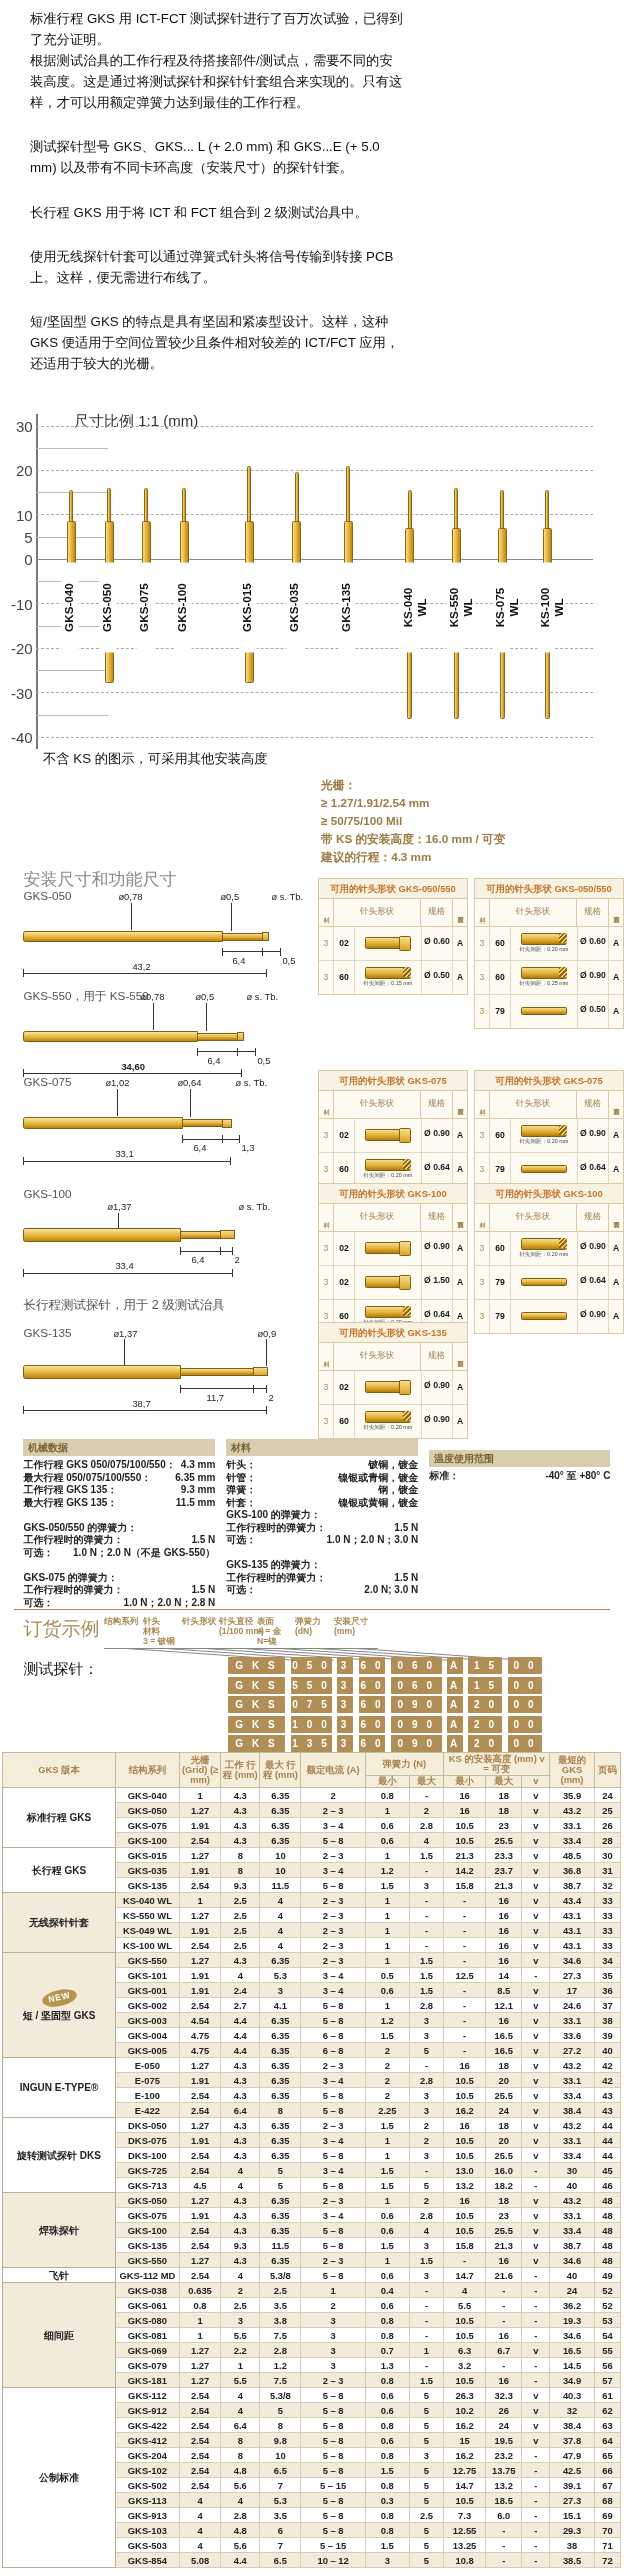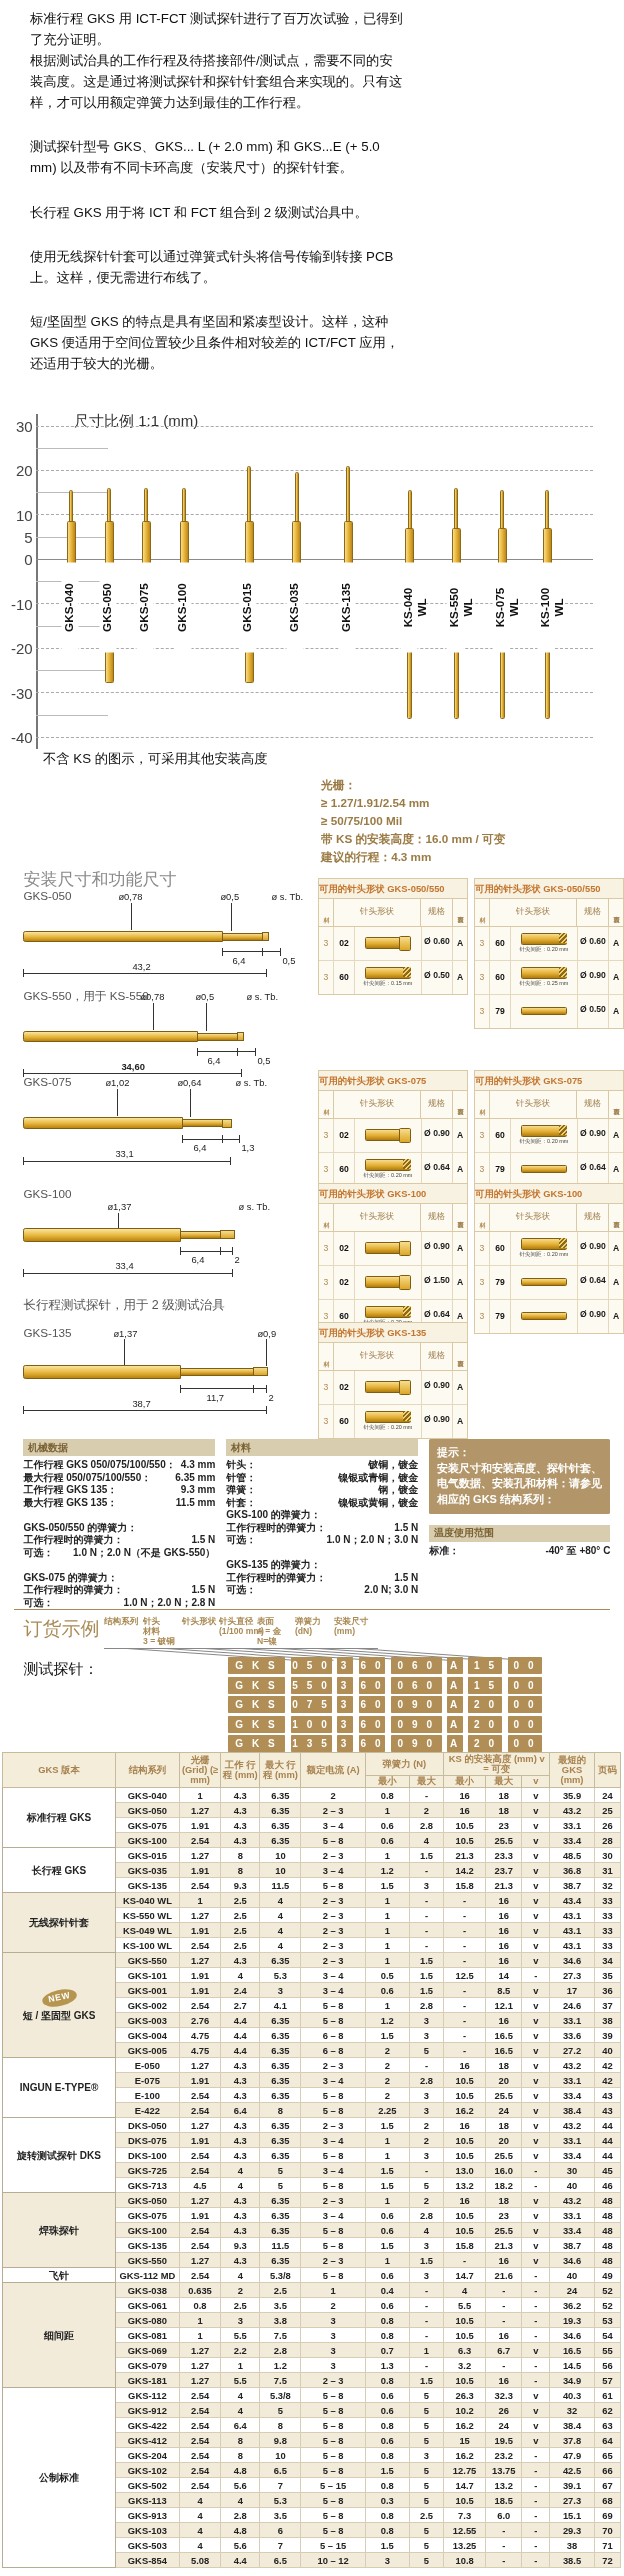--- a/index.html
+++ b/index.html
@@ -33,21 +33,21 @@
   .drawing .dlabel{position:absolute;left:0;top:0;font-size:11.7px;color:#555;}
   .rod{position:absolute;height:8.6px;background:linear-gradient(to bottom,#f9e6a0,#e7b53c 55%,#b98410);border:0.8px solid #7d5e12;border-radius:2.3px 0 0 2.3px;}
   .plunger{position:absolute;height:5.5px;background:linear-gradient(to bottom,#f6dd90,#e2ae34 55%,#b07c0e);border:0.8px solid #7d5e12;}
   .ptip{position:absolute;height:7px;background:linear-gradient(to bottom,#f6dd90,#dca72e);border:0.8px solid #7d5e12;}
   .dim-line{position:absolute;height:0;border-top:0.8px solid #333;}
   .dim-tick{position:absolute;width:0;height:7.8px;border-left:0.8px solid #333;}
   .dim-text{position:absolute;font-size:9.4px;color:#222;white-space:nowrap;}
   .leader{position:absolute;width:0;border-left:0.8px solid #333;}
   
   .tiptable{position:absolute;width:148px;background:#fdfaf1;border:0.8px solid #d9c9a4;font-size:8.6px;}
-  .tiptable .tt-title{height:19px;line-height:19px;text-align:left;color:#c3752e;font-weight:bold;font-size:9.4px;border-bottom:0.8px solid #d9c9a4;background:#f8f2e2;}
+  .tiptable .tt-title{height:19px;line-height:19px;text-align:center;color:#c3752e;font-weight:bold;font-size:9.4px;border-bottom:0.8px solid #d9c9a4;background:#f8f2e2;}
   .tt-sub{display:flex;height:26.5px;border-bottom:0.8px solid #d9c9a4;color:#a08050;}
   .tt-sub>div{border-right:0.8px solid #d9c9a4;display:flex;align-items:center;justify-content:center;}
   .tt-sub>div:last-child,.tt-row>div:last-child{border-right:none;}
   .tt-rot{writing-mode:vertical-rl;font-size:6.2px;letter-spacing:0.8px;}
   .tt-row{display:flex;height:33px;border-bottom:0.8px solid #e4d9bd;}
   .tt-row:last-child{border-bottom:none;}
   .tt-row>div{border-right:0.8px solid #e4d9bd;display:flex;align-items:center;justify-content:center;flex-direction:column;}
   .c-mat{width:14px;color:#b08a50;}
   .c-code{width:20px;font-weight:bold;color:#111;}
   .c-img{width:66px;}
@@ -647,24 +647,20 @@
             <span class="ml">工作行程时的弹簧力：</span>
             <span class="mv">1.5 N</span>
           </div>
           <div class="mrow">
             <span class="ml">可选：</span>
             <span class="mv">2.0 N; 3.0 N</span>
           </div>
         </div>
     </div>
     <div class="mcol-narrow">
-      <div class="hintbox">
-        <div>提示：</div>
-        <div>安装尺寸和安装高度、探针针套、电气数据、安装孔和材料：请参见相应的 GKS 结构系列：</div>
-      </div>
       <div class="temp">
         <div class="mstrip">温度使用范围</div>
         <div class="mrow">
           <span class="ml">标准：</span>
           <span class="mv">-40° 至 +80° C</span>
         </div>
       </div>
     </div>
   </div>
 
@@ -1001,21 +997,21 @@
           <td>1</td>
           <td>2.8</td>
           <td>-</td>
           <td>12.1</td>
           <td>v</td>
           <td>24.6</td>
           <td>37</td>
         </tr>
         <tr class="odd">
           <td>GKS-003</td>
-          <td>2.76</td>
+          <td>4.54</td>
           <td>4.4</td>
           <td>6.35</td>
           <td>5 – 8</td>
           <td>1.2</td>
           <td>3</td>
           <td>-</td>
           <td>16</td>
           <td>v</td>
           <td>33.1</td>
           <td>38</td>

